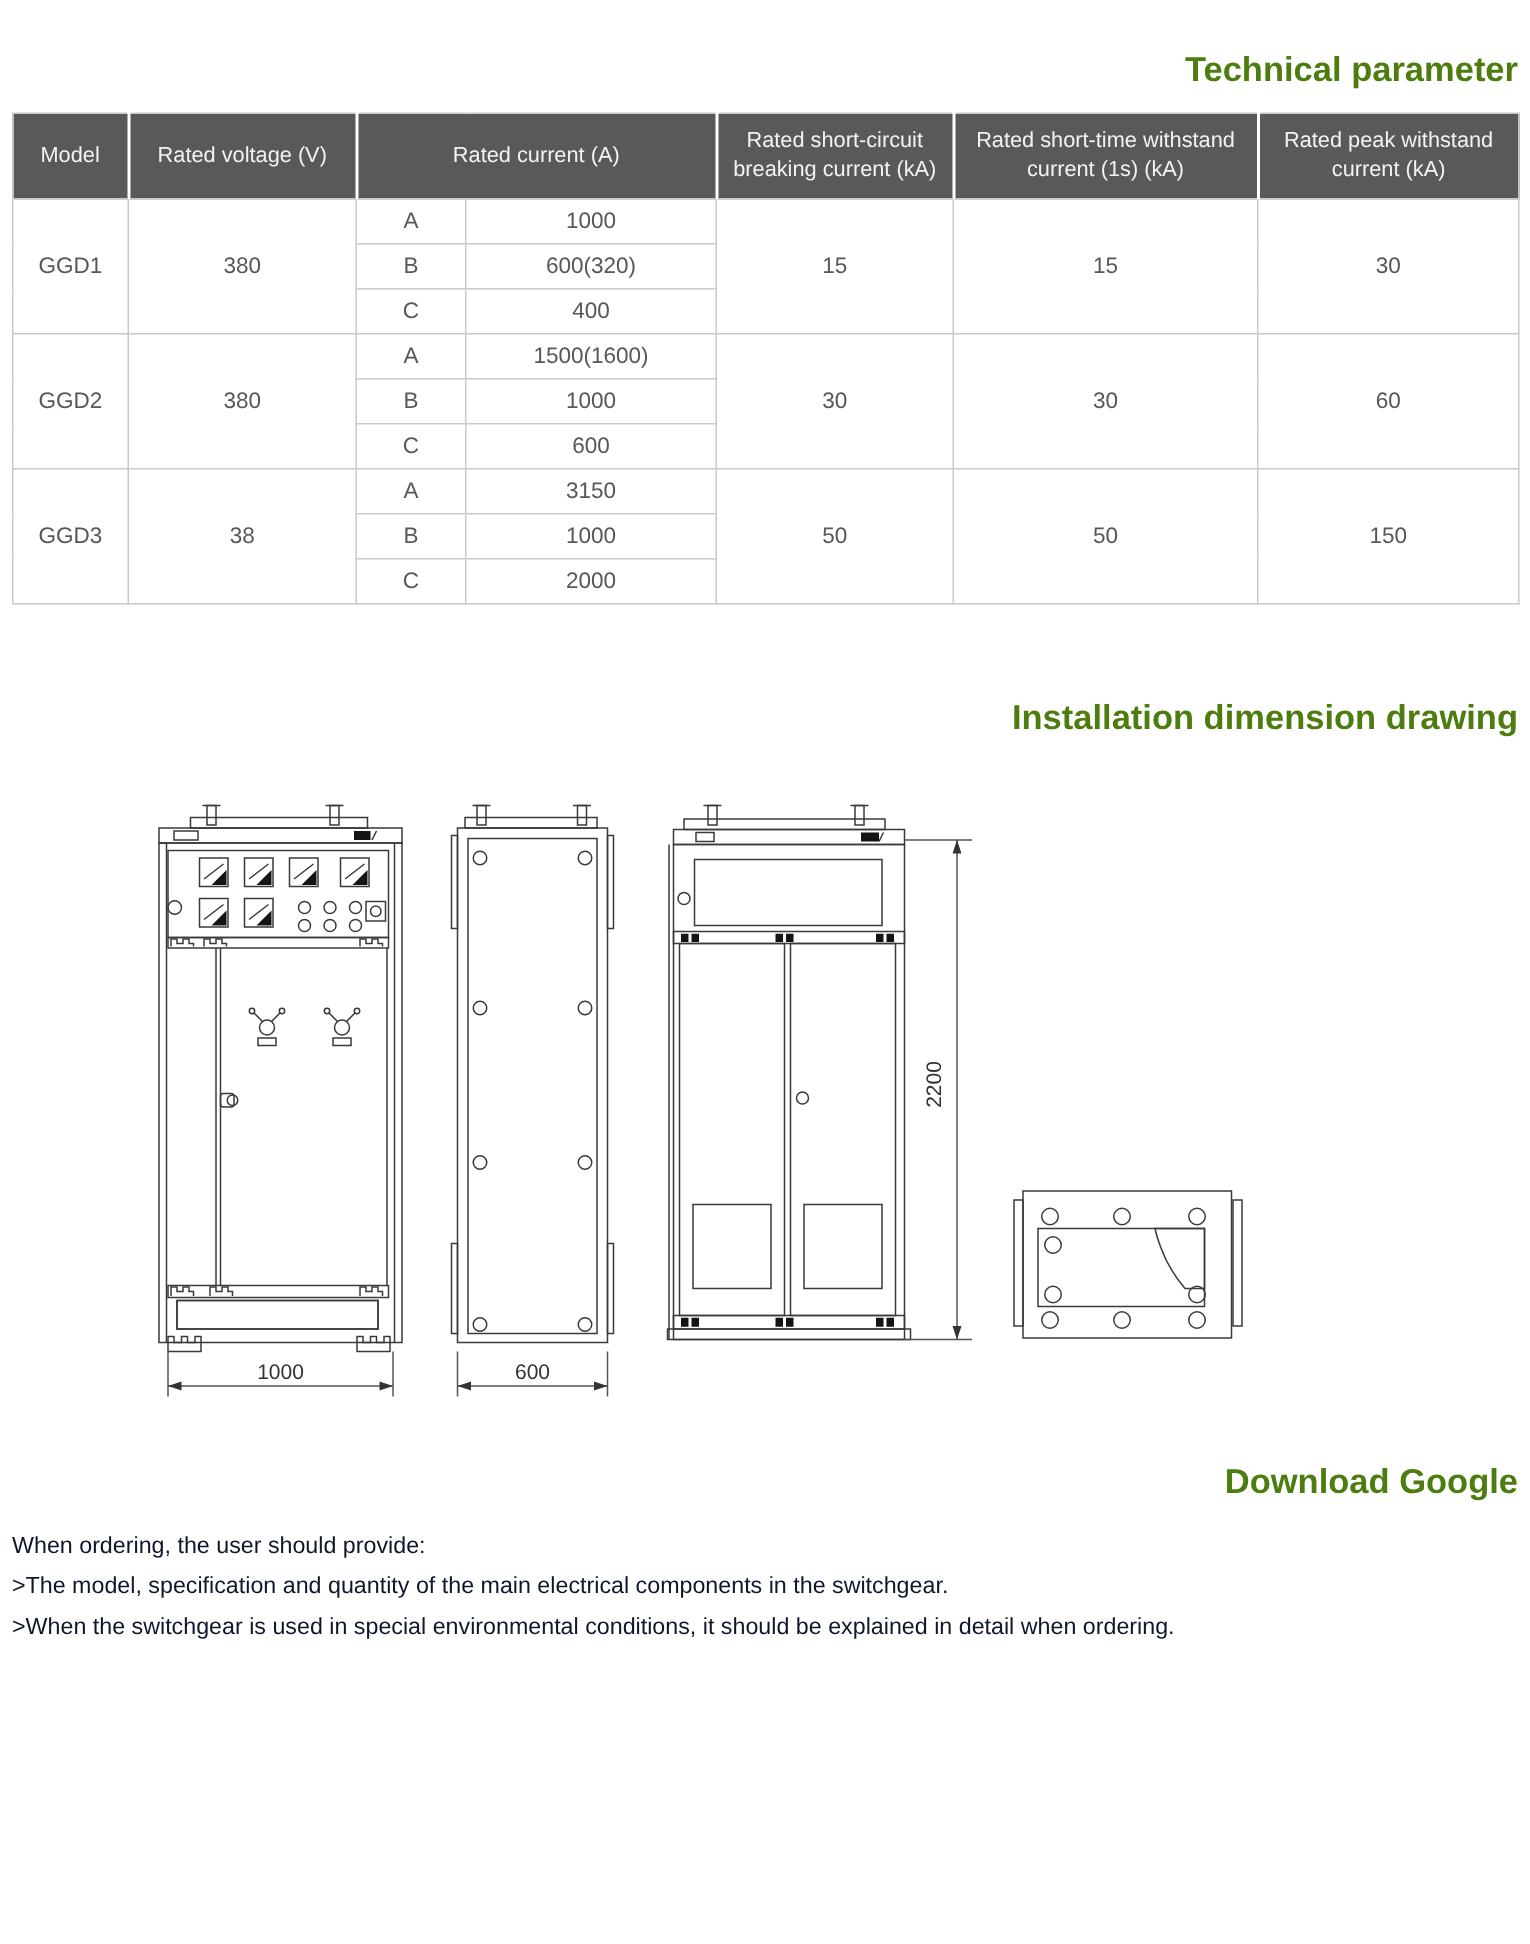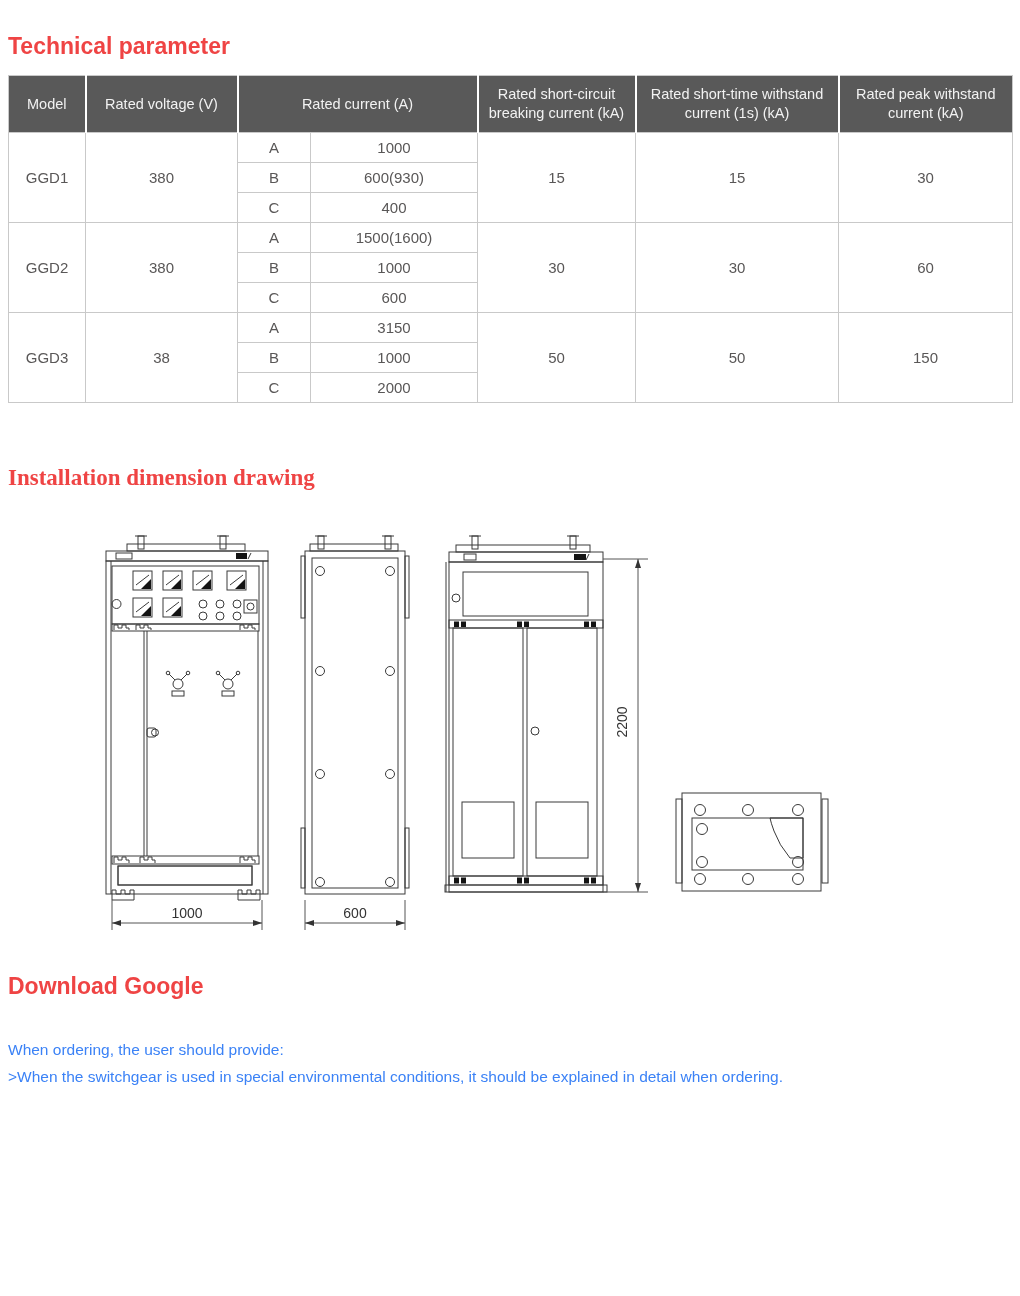--- a/index.html
+++ b/index.html
@@ -1,41 +1,41 @@
 <!DOCTYPE html>
 <html><head>
 <meta charset="utf-8">
 <style>
   html,body{margin:0;padding:0;background:#ffffff;}
   body{width:1020px;font-family:"Liberation Sans",sans-serif;-webkit-font-smoothing:antialiased;}
   .page{padding:0 8px 60px 8px;}
-  h2.sec{color:#ef4444;font-size:23px;font-weight:bold;margin:0;letter-spacing:0;}
+  h2.sec{color:#4d7c0f;font-size:23px;font-weight:bold;margin:0;letter-spacing:0;text-align:right;}
   #h-technical{margin:33px 0 15px 0;}
-  #h-install{margin:62px 0 0 0;font-family:Liberation Serif, serif;}
+  #h-install{margin:62px 0 0 0;}
   #h-download{margin:26px 0 16px 0;}
 
   
   table.spec{border-collapse:collapse;width:1004px;table-layout:fixed;border:1px solid #c9c9c9;padding-left:20px;}
   table.spec thead th{background:#595959;color:#f2f2f2;font-weight:normal;font-size:14.5px;
     line-height:19px;height:56px;padding:0 2px;border-right:2px solid #ffffff;border-bottom:1px solid #c9c9c9;}
   table.spec thead th:last-child{border-right:none;margin-top:21px;}
   table.spec tbody td{border:1px solid #c9c9c9;text-align:center;vertical-align:middle;
     font-size:15px;color:#595757;height:29px;padding:0;background:#ffffff;}
 
   
   .drawings-area{position:relative;height:420px;margin-top:36px;}
   .dwg{position:absolute;}
   .dwg rect,.dwg line,.dwg path,.dwg circle,.dwg polyline{fill:none;stroke:#3a3a3a;stroke-width:1;}
   .dwg .dk{fill:#141414;stroke:none;}
   .dwg .dim line{stroke:#555;}
   .dwg .dim .arr{fill:#333;stroke:none;}
   .dwg .dim text{fill:#333;stroke:none;font-size:14px;font-family:"Liberation Sans",sans-serif;}
 
   
-  .ordering{margin-top:36px;color:#3b82f6;font-size:15.5px;line-height:27px;}
+  .ordering{margin-top:16px;color:#0f172a;font-size:15.5px;line-height:27px;}
   .ordering p{margin:0;}
 </style>
 </head>
 <body>
 
 <div class="page">
 
   <h2 class="sec" id="h-technical">Technical parameter</h2>
 
   <table class="spec">
@@ -63,21 +63,21 @@
         <td rowspan="3">GGD1</td>
         <td rowspan="3">380</td>
         <td>A</td>
         <td>1000</td>
         <td rowspan="3">15</td>
         <td rowspan="3">15</td>
         <td rowspan="3">30</td>
       </tr>
       <tr>
         <td>B</td>
-        <td>600(930)</td>
+        <td>600(320)</td>
       </tr>
       <tr>
         <td>C</td>
         <td>400</td>
       </tr>
       <tr>
         <td rowspan="3">GGD2</td>
         <td rowspan="3">380</td>
         <td>A</td>
         <td>1500(1600)</td>
@@ -330,16 +330,17 @@
       <circle cx="132" cy="77" r="5.5"></circle>
       <path d="M104,33 L137,33 L137,73 L124,73 Q113,60 108,46 Q105,38 104,33 Z" fill="url(#pCross)"></path>
     </svg>
 
   </div>
 
   <h2 class="sec" id="h-download">Download Google</h2>
 
   <div class="ordering">
     <p>When ordering, the user should provide:</p>
+    <p>&gt;The model, specification and quantity of the main electrical components in the switchgear.</p>
     <p>&gt;When the switchgear is used in special environmental conditions, it should be explained in detail when ordering.</p>
   </div>
 
 </div>
 
 </body></html>

